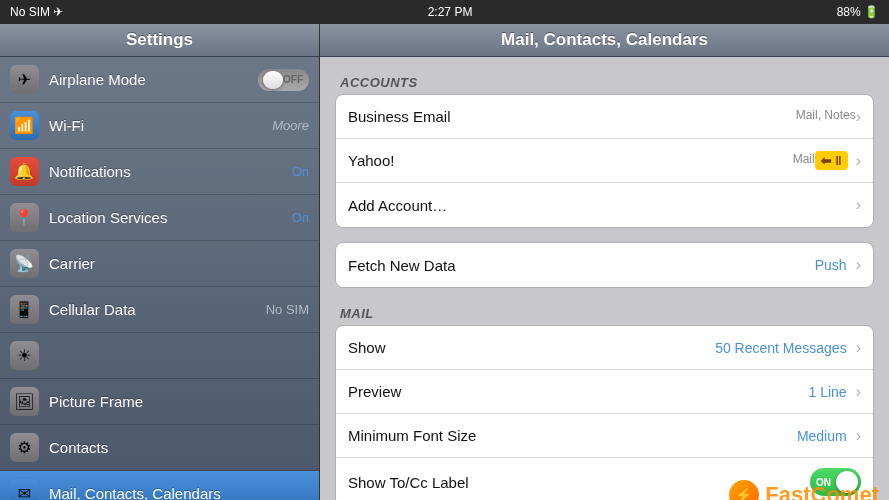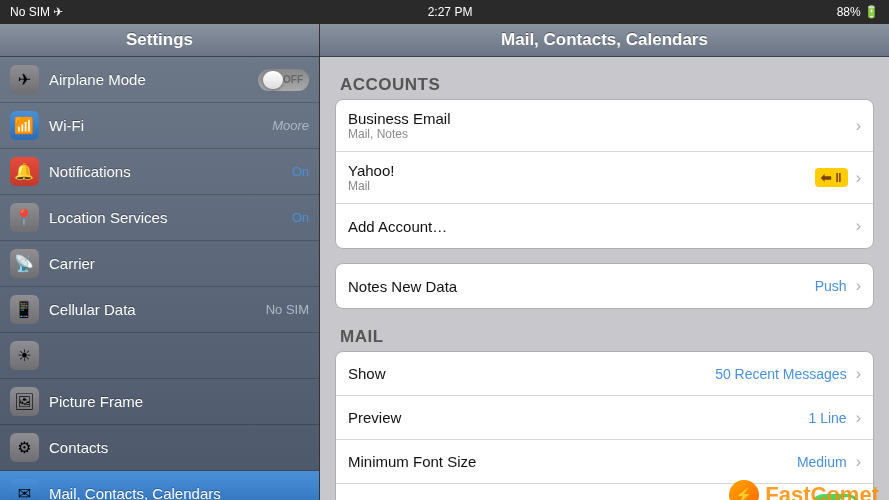--- a/index.html
+++ b/index.html
@@ -133,26 +133,27 @@
       text-shadow: 0 -1px 0 rgba(0,0,0,0.4);
       border-bottom: 1px solid #3a4050;
     }
     .right-content {
       flex: 1;
       overflow-y: auto;
       padding: 10px 15px;
     }
 
     .section-title {
-      font-size: 17px;
+      font-size: 13px;
       font-weight: bold;
       color: #555;
       padding: 8px 0 4px 5px;
       text-transform: uppercase;
       letter-spacing: 0.5px;
+      font-style: italic;
     }
 
     .list-group {
       background: #fff;
       border-radius: 8px;
       border: 1px solid #b0b0b4;
       margin-bottom: 10px;
       overflow: hidden;
     }
     .list-row {
@@ -180,21 +181,21 @@
       margin-right: 9px;
     }
     .chevron {
       color: #b0b0b4;
       font-size: 16px;
       font-weight: 300;
     }
     .row-label-group {
       flex: 1;
       display: flex;
-      flex-direction: column;
+      flex-direction: row;
     }
 
     
     .toggle-on {
       background: linear-gradient(to bottom, #4cd964 0%, #2db84a 100%);
       width: 51px;
       height: 28px;
       border-radius: 14px;
       display: flex;
       align-items: center;
@@ -352,21 +353,21 @@
             <div class="row-label-group">
               <div class="list-row-label">Add Account…</div>
             </div>
             <span class="chevron">›</span>
           </div>
         </div>
         <div style="height: 4px;"></div>
         <div class="list-group">
           <div class="list-row">
             <div class="row-label-group">
-              <div class="list-row-label">Notes New Data</div>
+              <div class="list-row-label">Fetch New Data</div>
             </div>
             <span class="list-row-value">Push</span>
             <span class="chevron">›</span>
           </div>
         </div>
         <div class="section-title">Mail</div>
         <div class="list-group">
           <div class="list-row">
             <div class="row-label-group">
               <div class="list-row-label">Show</div>

